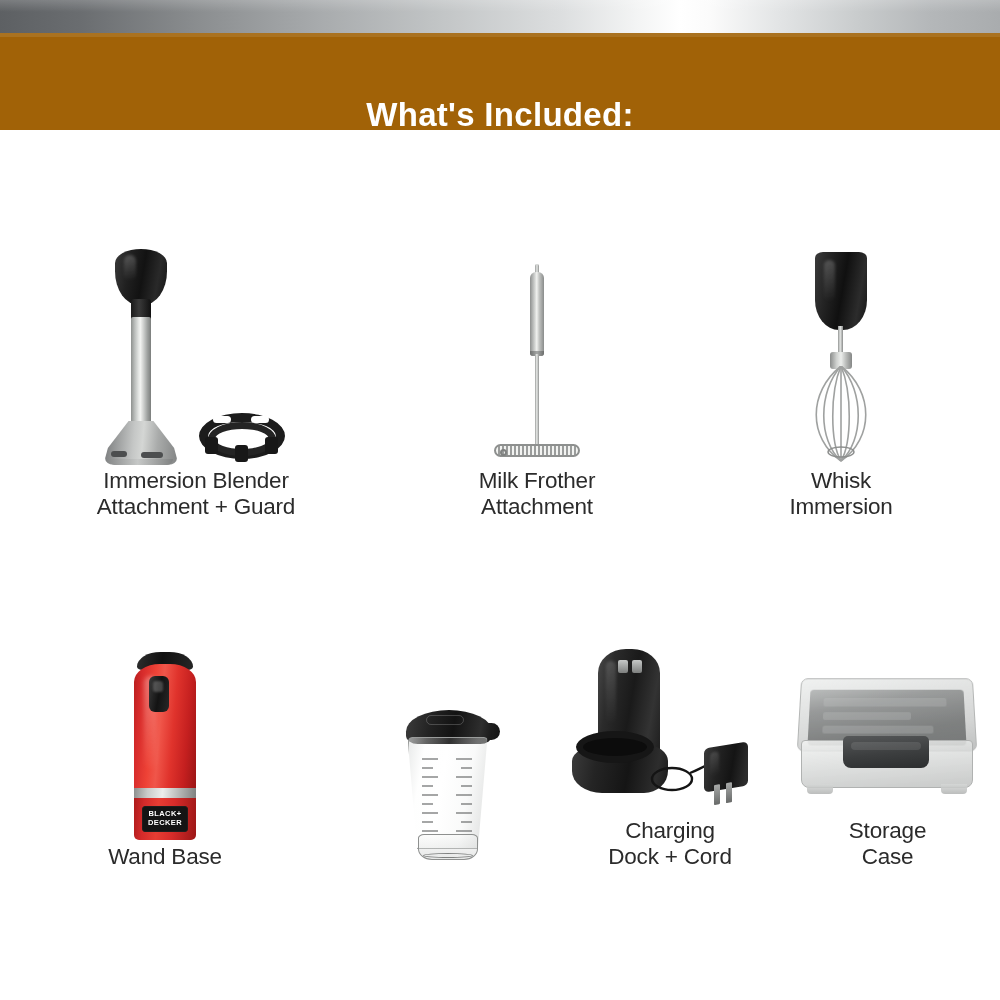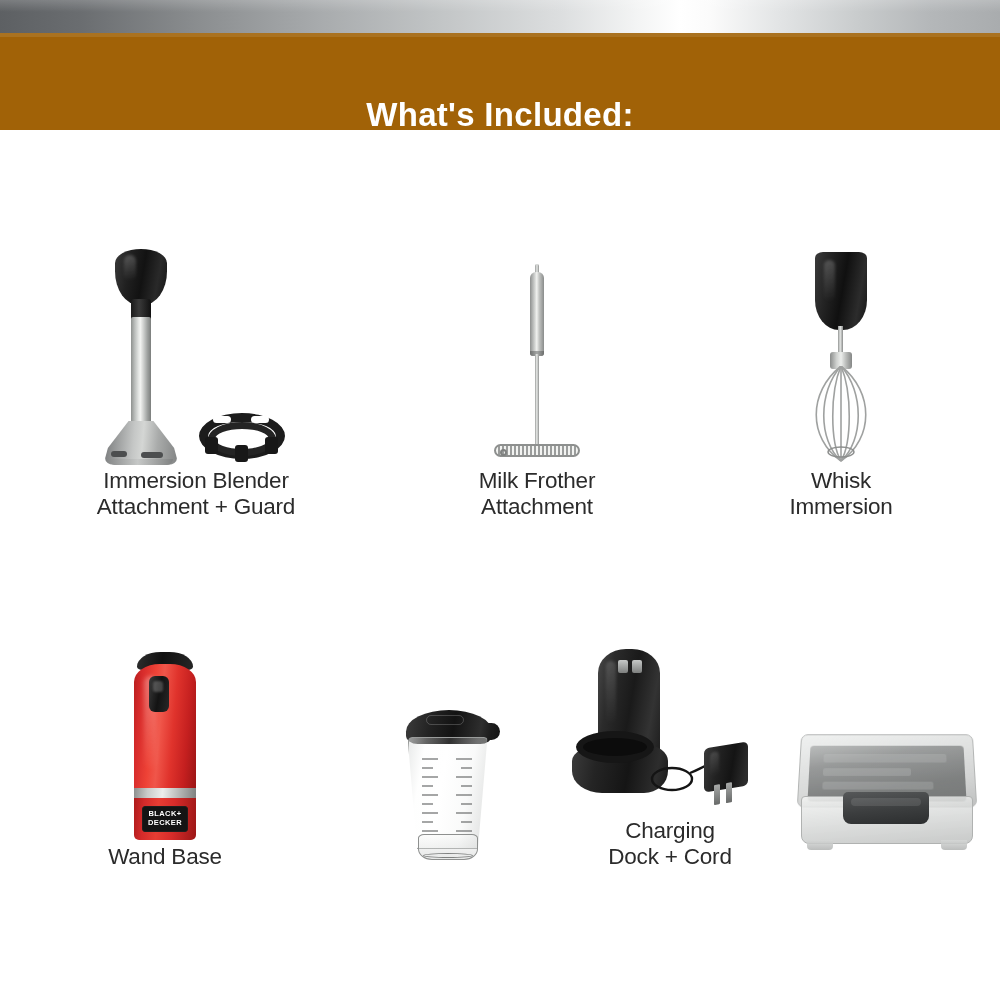--- a/index.html
+++ b/index.html
@@ -763,15 +763,17 @@
           </div>
           <div class="cs-lid"></div>
           <div class="cs-front"></div>
           <div class="cs-handle"></div>
           <div class="cs-feet">
             <span></span>
             <span></span>
           </div>
         </div>
       </div>
+      <div class="caption">Storage
+Case</div>
     </div>
   </div>
 </div>
 
 </body></html>

